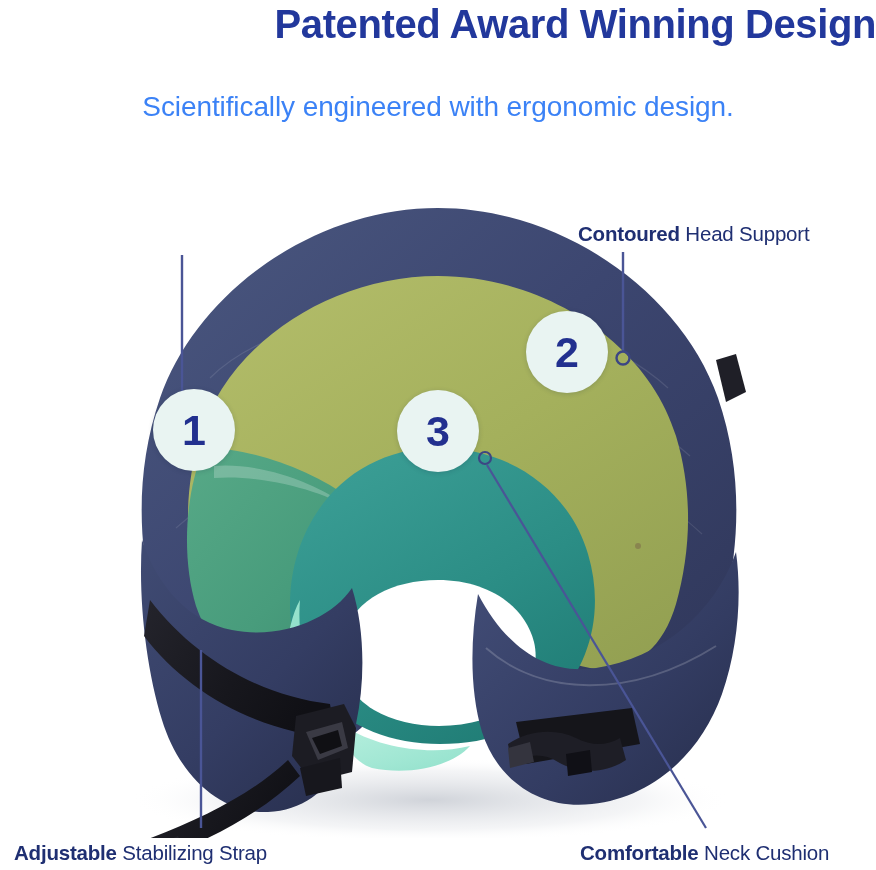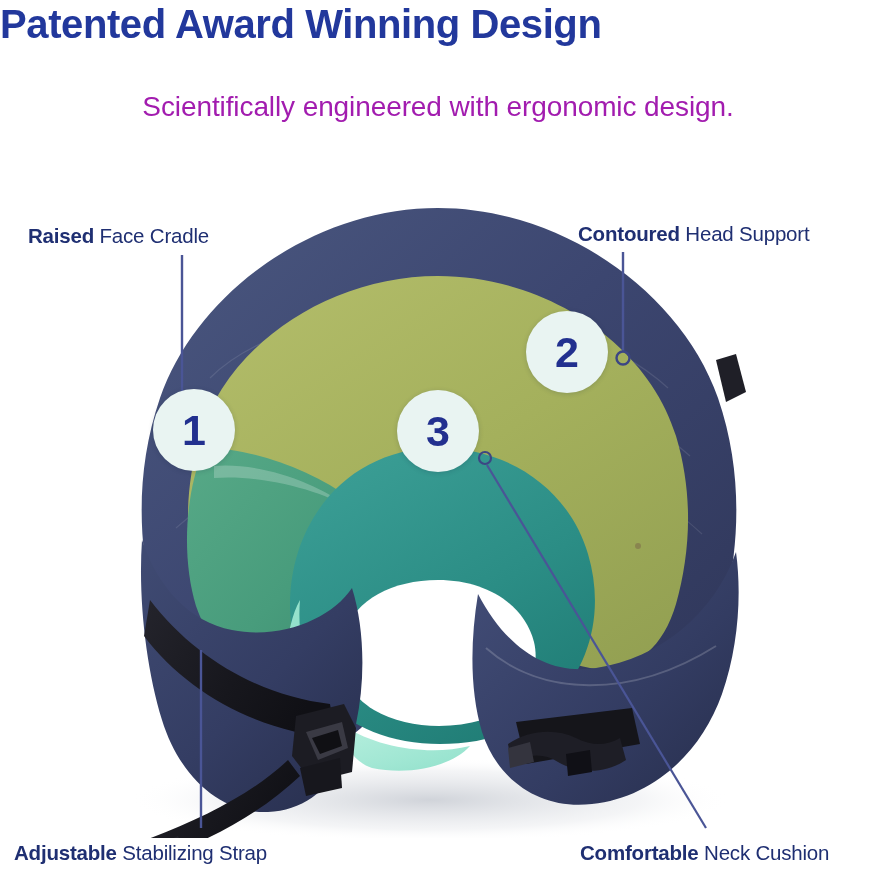--- a/index.html
+++ b/index.html
@@ -13,35 +13,36 @@
   #stage {
     position: relative;
     width: 876px; height: 870px;
     background: #ffffff;
   }
 
   
   .headline {
     position: absolute;
     left: 0; right: 0; top: 2px;
-    text-align: left;
+    text-align: right;
     font-size: 40px;
     font-weight: 800;
     letter-spacing: -0.4px;
     color: #22389c;
     line-height: 1.12;
     white-space: nowrap;
+    padding-left: 47px;
   }
   .subhead {
     position: absolute;
     left: 0; right: 0; top: 90px;
     text-align: center;
     font-size: 28px;
     font-weight: 400;
-    color: #a21caf;
+    color: #3b82f6;
     letter-spacing: -0.1px;
     line-height: 1.2;
     white-space: nowrap;
   }
 
   
   .feat {
     position: absolute;
     font-size: 20.5px;
     color: #1f2f72;
@@ -285,23 +286,20 @@
     <line x1="201" y1="650" x2="201" y2="828" stroke="#4a5596" stroke-width="2.4"></line>
 
     <line x1="487" y1="465" x2="706" y2="828" stroke="#4a5596" stroke-width="2.2"></line>
     <circle cx="485" cy="458" r="6" fill="none" stroke="#3c4684" stroke-width="2.2"></circle>
   </svg>
 
   <div class="callout" id="callout-1">1</div>
   <div class="callout" id="callout-2">2</div>
   <div class="callout" id="callout-3">3</div>
 
-  <div class="feat" id="feat-face">
-    <span class="b">Raised</span><span class="r"> Face Cradle</span>
-  </div>
 
   <div class="feat" id="feat-head">
     <span class="b">Contoured</span><span class="r"> Head Support</span>
   </div>
 
   <div class="feat" id="feat-neck">
     <span class="b">Comfortable</span><span class="r"> Neck Cushion</span>
   </div>
 
   <div class="feat" id="feat-strap">

